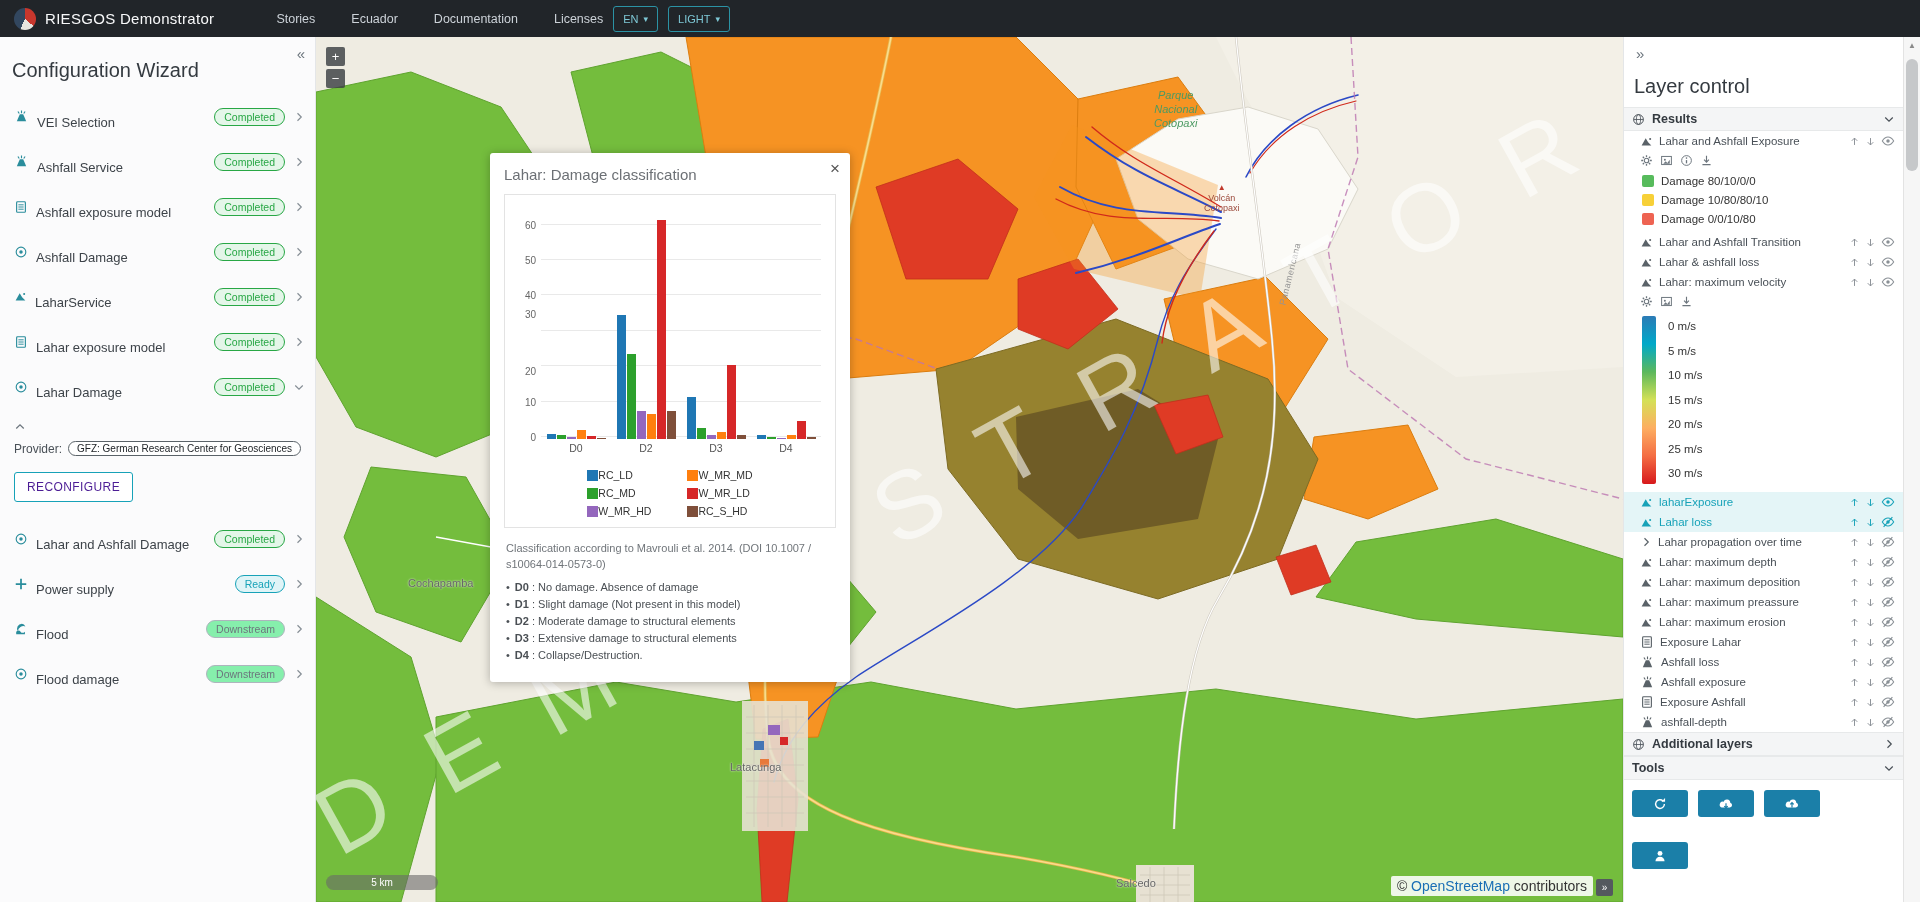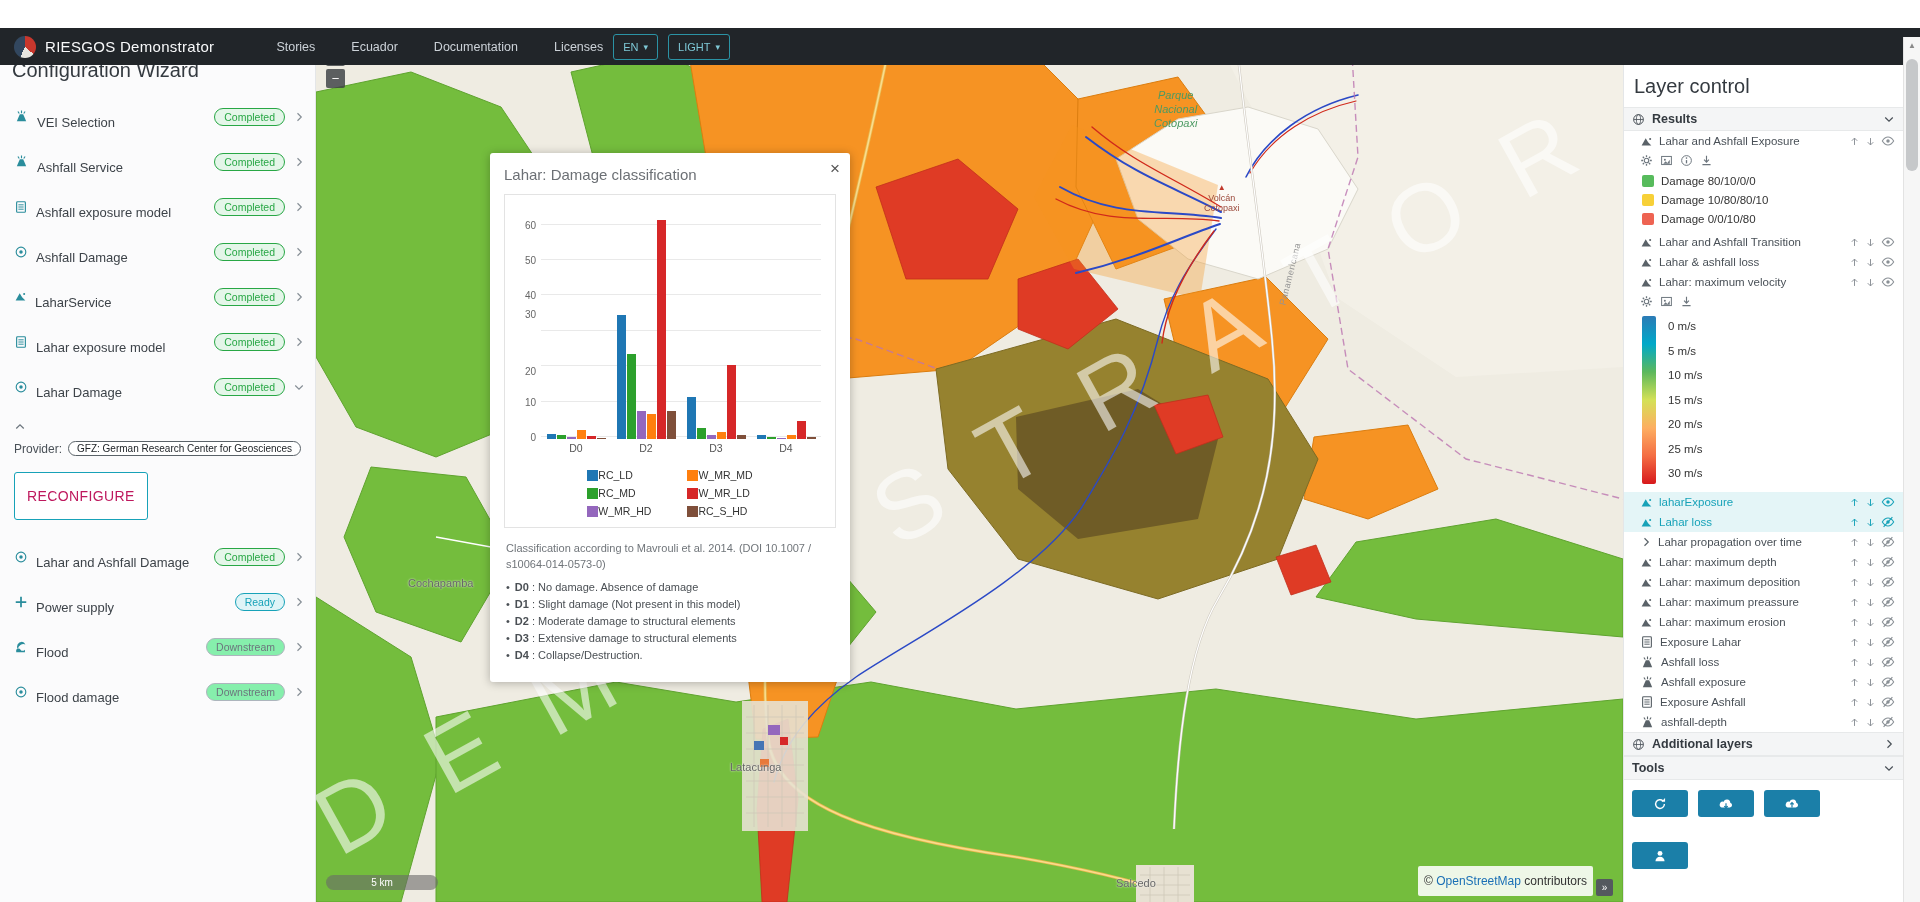--- a/index.html
+++ b/index.html
@@ -1,19 +1,19 @@
 <!DOCTYPE html>
 <html><head>
 <meta charset="utf-8">
 <style>
   * { box-sizing: border-box; margin:0; padding:0; }
   html,body { width:1920px; height:902px; overflow:hidden; font-family:"Liberation Sans",sans-serif; background:#fff; position:relative; }
 
   
-  .topbar { position:absolute; top:0; left:0; width:1920px; height:37px; background:#212529; display:flex; align-items:center; z-index:60; padding:0 16px 0 14px;margin-top:28px; }
+  .topbar { position:absolute; top:0; left:0; width:1920px; height:37px; background:#212529; display:flex; align-items:center; z-index:60; padding:0 16px 0 14px; }
   .logo { width:22px; height:22px; border-radius:50%; background:conic-gradient(#c8372d 0 130deg,#e8e6e0 130deg 205deg,#32475f 205deg 360deg); flex:none; }
   .brand { color:#f8f9fa; font-size:15px; margin-left:9px; letter-spacing:.3px; white-space:nowrap; }
   .nav { display:flex; gap:36px; margin-left:62px; }
   .nav a { color:#ccd2d8; font-size:12.5px; text-decoration:none; white-space:nowrap; }
   .alert { margin-left:auto; margin-right:14px; height:26px; display:flex; align-items:center; gap:8px; padding:0 10px; background:#0a2e36; border:1px solid #1a7a8a; border-radius:3px; color:#dfeef1; font-size:11px; white-space:nowrap; }
   .alert .ic { color:#35b5c9; display:flex; }
   .alert-arrow { color:#cfe9ee; font-size:13px; font-weight:bold; margin-left:4px; cursor:pointer; }
   .tb-btn { height:26px; display:flex; align-items:center; gap:5px; padding:0 9px; border:1px solid #2b93a5; border-radius:3px; color:#7ec8d6; font-size:11px; background:transparent; margin-left:10px; cursor:pointer; white-space:nowrap; }
   .tb-btn .caret { font-size:9px; }
 
@@ -28,38 +28,38 @@
   .badge.completed { color:#28a745; border-color:#28a745; background:#e4f6e9; }
   .badge.ready { color:#17a2b8; border-color:#17a2b8; background:#dff4f7; }
   .badge.downstream { color:#6c757d; border-color:#adb5bd; background:#86efac; }
   .wiz-chev { color:#868e96; display:flex; flex:none; }
   .wiz-detail { padding:2px 14px 4px; }
   .wiz-desc { font-size:12px; color:#495057; line-height:1.45; }
   .collapse-caret { color:#6c757d; margin:10px 0 4px; display:inline-flex; cursor:pointer; }
   .provider-row { display:flex; align-items:center; gap:6px; margin:4px 0 2px; }
   .provider-label { font-size:12px; color:#495057; }
   .provider-chip { border:1px solid #5a6268; border-radius:10px; padding:1px 8px; font-size:10px; color:#212529; background:#fff; white-space:nowrap; }
-  .reconfigure { margin:14px 0 10px; display:inline-block; border:1px solid #17a2b8; color:#be185d; background:#fff; padding:15px 12px; font-size:14px; letter-spacing:.4px; border-radius:3px; cursor:pointer; }
+  .reconfigure { margin:14px 0 10px; display:inline-block; border:1px solid #17a2b8; color:#4c1d95; background:#fff; padding:7px 12px; font-size:12px; letter-spacing:.4px; border-radius:3px; cursor:pointer; }
 
   
   .map-root { position:absolute; left:316px; top:37px; width:1307px; height:865px; overflow:hidden; background:#efece2; }
   .map-svg { position:absolute; inset:0; width:100%; height:100%; }
   .watermark { position:absolute; left:50%; top:50%; transform:translate(-50%,-50%) rotate(-29deg); font-size:96px; font-weight:200; letter-spacing:56px; color:rgba(255,255,255,.58); white-space:nowrap; pointer-events:none; z-index:5; }
   .map-labels { position:absolute; inset:0; z-index:4; }
   .map-label { position:absolute; }
   .map-label span { white-space:pre-line; display:block; }
   .map-label.park { color:#4c9a62; font-style:italic; font-size:11px; text-align:center; line-height:1.25; }
   .map-label.peak { color:#9c4a3c; font-size:9px; text-align:center; line-height:1.2; }
   .peak-marker { color:#c0392b; font-size:8px; display:block; }
   .map-label.town { color:#666; font-size:11px; text-shadow:0 0 2px #fff; }
   .map-label.road { color:#949494; font-size:9px; letter-spacing:.5px; }
   .zoom-ctrl { position:absolute; left:10px; top:10px; display:flex; flex-direction:column; gap:3px; z-index:10; }
   .zoom-btn { width:19px; height:19px; background:rgba(60,64,67,.82); color:#fff; font-size:13px; line-height:19px; text-align:center; border-radius:2px; cursor:pointer; }
   .scalebar { position:absolute; left:10px; bottom:12px; width:112px; height:15px; background:rgba(105,105,105,.6); border-radius:8px; color:#fff; font-size:10px; display:flex; align-items:center; justify-content:center; z-index:10; }
-  .attribution { position:absolute; right:30px; bottom:6px; background:rgba(255,255,255,.88); padding:8px 6px; font-size:12px; color:#333; border-radius:2px; z-index:10; white-space:nowrap; }
+  .attribution { position:absolute; right:30px; bottom:6px; background:rgba(255,255,255,.88); padding:2px 6px; font-size:14px; color:#333; border-radius:2px; z-index:10; white-space:nowrap; }
   .attribution a { color:#1a6fb5; text-decoration:none; }
   .attr-more { position:absolute; right:10px; bottom:6px; width:17px; height:17px; background:#54595e; color:#fff; font-size:10px; text-align:center; line-height:17px; border-radius:2px; z-index:11; cursor:pointer; }
 
   
   .popup { position:absolute; left:490px; top:153px; width:360px; background:#fff; border-radius:3px; box-shadow:0 1px 10px rgba(0,0,0,.28); z-index:30; padding-bottom:6px; }
   .popup-close { position:absolute; right:10px; top:6px; font-size:17px; color:#555; cursor:pointer; }
   .popup-title { font-size:15px; font-weight:400; color:#6c7075; padding:13px 14px 9px; }
   .chart-box { margin:2px 14px 0; border:1px solid #e3e3e3; padding:12px 10px 8px; }
   .chart-area { position:relative; height:250px; margin-left:26px; margin-right:4px; }
   .gridline { position:absolute; left:0; right:0; height:1px; background:#e9e9e9; }

